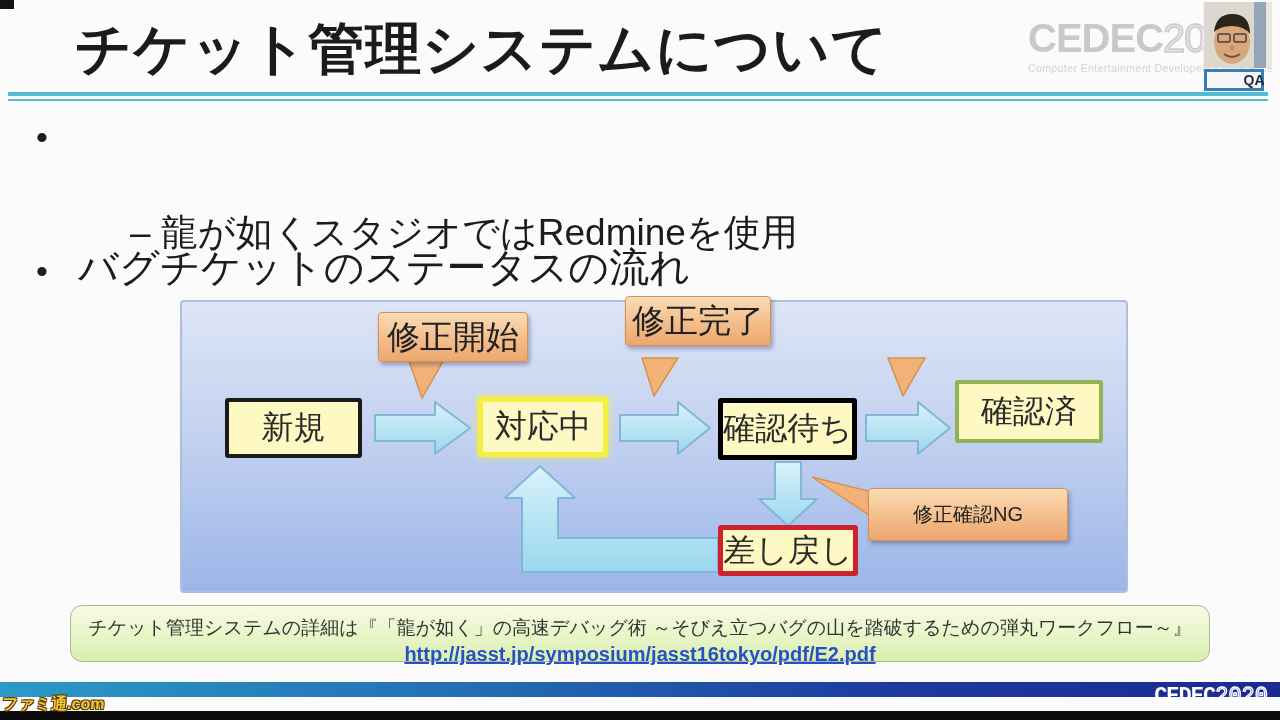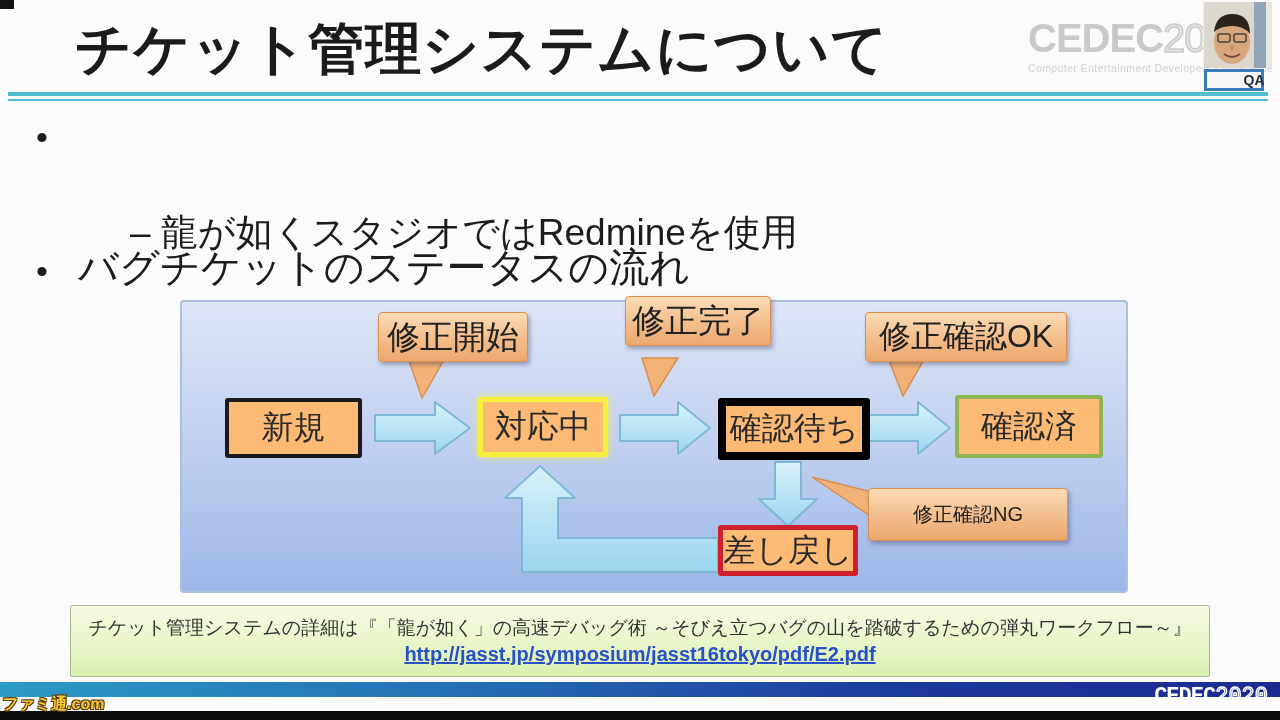--- a/index.html
+++ b/index.html
@@ -35,43 +35,43 @@
   .b-sub { font-size:37px;margin-top:32px; }
 
   
   .panel { position:absolute; left:180px; top:300px; width:948px; height:293px;
            background:linear-gradient(180deg,#dde5f6 0%,#c4d2f0 45%,#9cb6e8 100%);
            border:2px solid #aebedd; border-radius:4px; }
 
   svg.arrows { position:absolute; left:0; top:0; width:1280px; height:720px; z-index:4; pointer-events:none; }
 
   
-  .state { position:absolute; background:#fdba74; display:flex; align-items:center; justify-content:center;
+  .state { position:absolute; background:#fef9c3; display:flex; align-items:center; justify-content:center;
            font-size:32px; color:#2b2b2b; z-index:5; border-radius:3px; white-space:nowrap; }
   .st-new   { left:225px; top:398px; width:137px; height:60px; border:4px solid #1a1a1a; }
   .st-prog  { left:478px; top:397px; width:130px; height:60px; border:5px solid #f6ef3e;
               box-shadow:0 0 7px rgba(248,240,70,.9); }
-  .st-wait  { left:718px; top:398px; width:152px; height:62px; border:8px solid #000000; }
-  .st-done  { left:955px; top:395px; width:148px; height:63px; border:4px solid #8fb454; }
+  .st-wait  { left:718px; top:398px; width:139px; height:62px; border:5px solid #000000; }
+  .st-done  { left:955px; top:380px; width:148px; height:63px; border:4px solid #8fb454; }
   .st-back  { left:718px; top:525px; width:140px; height:51px; border:5px solid #cf2030; }
 
   
   .callout { position:absolute; z-index:6; display:flex; align-items:center; justify-content:center;
              background:linear-gradient(180deg,#fbdcb6 0%,#f3bd8a 55%,#eca76e 100%);
              border:1px solid #d89050; border-radius:4px; box-shadow:2px 3px 4px rgba(40,40,80,.35);
              font-size:33px; color:#222; white-space:nowrap; }
   .co-start { left:378px; top:312px; width:150px; height:50px; }
   .co-fixed { left:625px; top:296px; width:146px; height:50px; }
   .co-ok    { left:865px; top:312px; width:202px; height:50px; font-size:32px; }
   .co-ng    { left:868px; top:488px; width:200px; height:53px; font-size:20px; }
 
   
-  .note { position:absolute; left:70px; top:605px; width:1140px; height:72px;
+  .note { position:absolute; left:70px; top:605px; width:1140px; height:57px;
           background:linear-gradient(180deg,#f6fbe2 0%,#e8f5c8 55%,#d9efae 100%);
-          border:1px solid #a8b894; border-radius:2px; text-align:center; z-index:2; }
+          border:1px solid #a8b894; border-radius:12px; text-align:center; z-index:2; }
   .note-text { font-size:19px; color:#333; margin-top:9px; white-space:nowrap; }
   .note-link { font-size:20px; font-weight:bold; color:#2850c8; text-decoration:underline; display:inline-block; margin-top:2px; }
 
   
   .bar { position:absolute; left:0; top:682px; width:1280px; height:15px;
          background:linear-gradient(90deg,#2b9ac6 0%,#2470b4 35%,#1d3a9e 70%,#1c2a90 100%); z-index:2;font-family:Liberation Mono, monospace; }
   .bar-logo { position:absolute; right:12px; top:2px; font-size:22px; white-space:nowrap; }
   .bar-logo .b1 { font-weight:800; color:#ffffff; letter-spacing:-1px; }
   .bar-logo .b2 { font-weight:400; color:rgba(255,255,255,0.25); -webkit-text-stroke:1.3px #ffffff; }
   .black-strip { position:absolute; left:0; top:711px; width:1280px; height:9px; background:#0b0b0b; z-index:2; }
@@ -164,23 +164,20 @@
   <div class="state st-back">
       <span>差し戻し</span>
     </div>
 
   <div class="callout co-start">
       <span>修正開始</span>
     </div>
   <div class="callout co-fixed">
       <span>修正完了</span>
     </div>
-  <div class="callout co-ok">
-      <span>修正確認OK</span>
-    </div>
   <div class="callout co-ng">
       <span>修正確認NG</span>
     </div>
 
   <div class="note">
     <div class="note-text">チケット管理システムの詳細は『「龍が如く」の高速デバッグ術 ～そびえ立つバグの山を踏破するための弾丸ワークフロー～』</div>
     <a class="note-link" href="#">http://jasst.jp/symposium/jasst16tokyo/pdf/E2.pdf</a>
   </div>
 
   <div class="bar">

